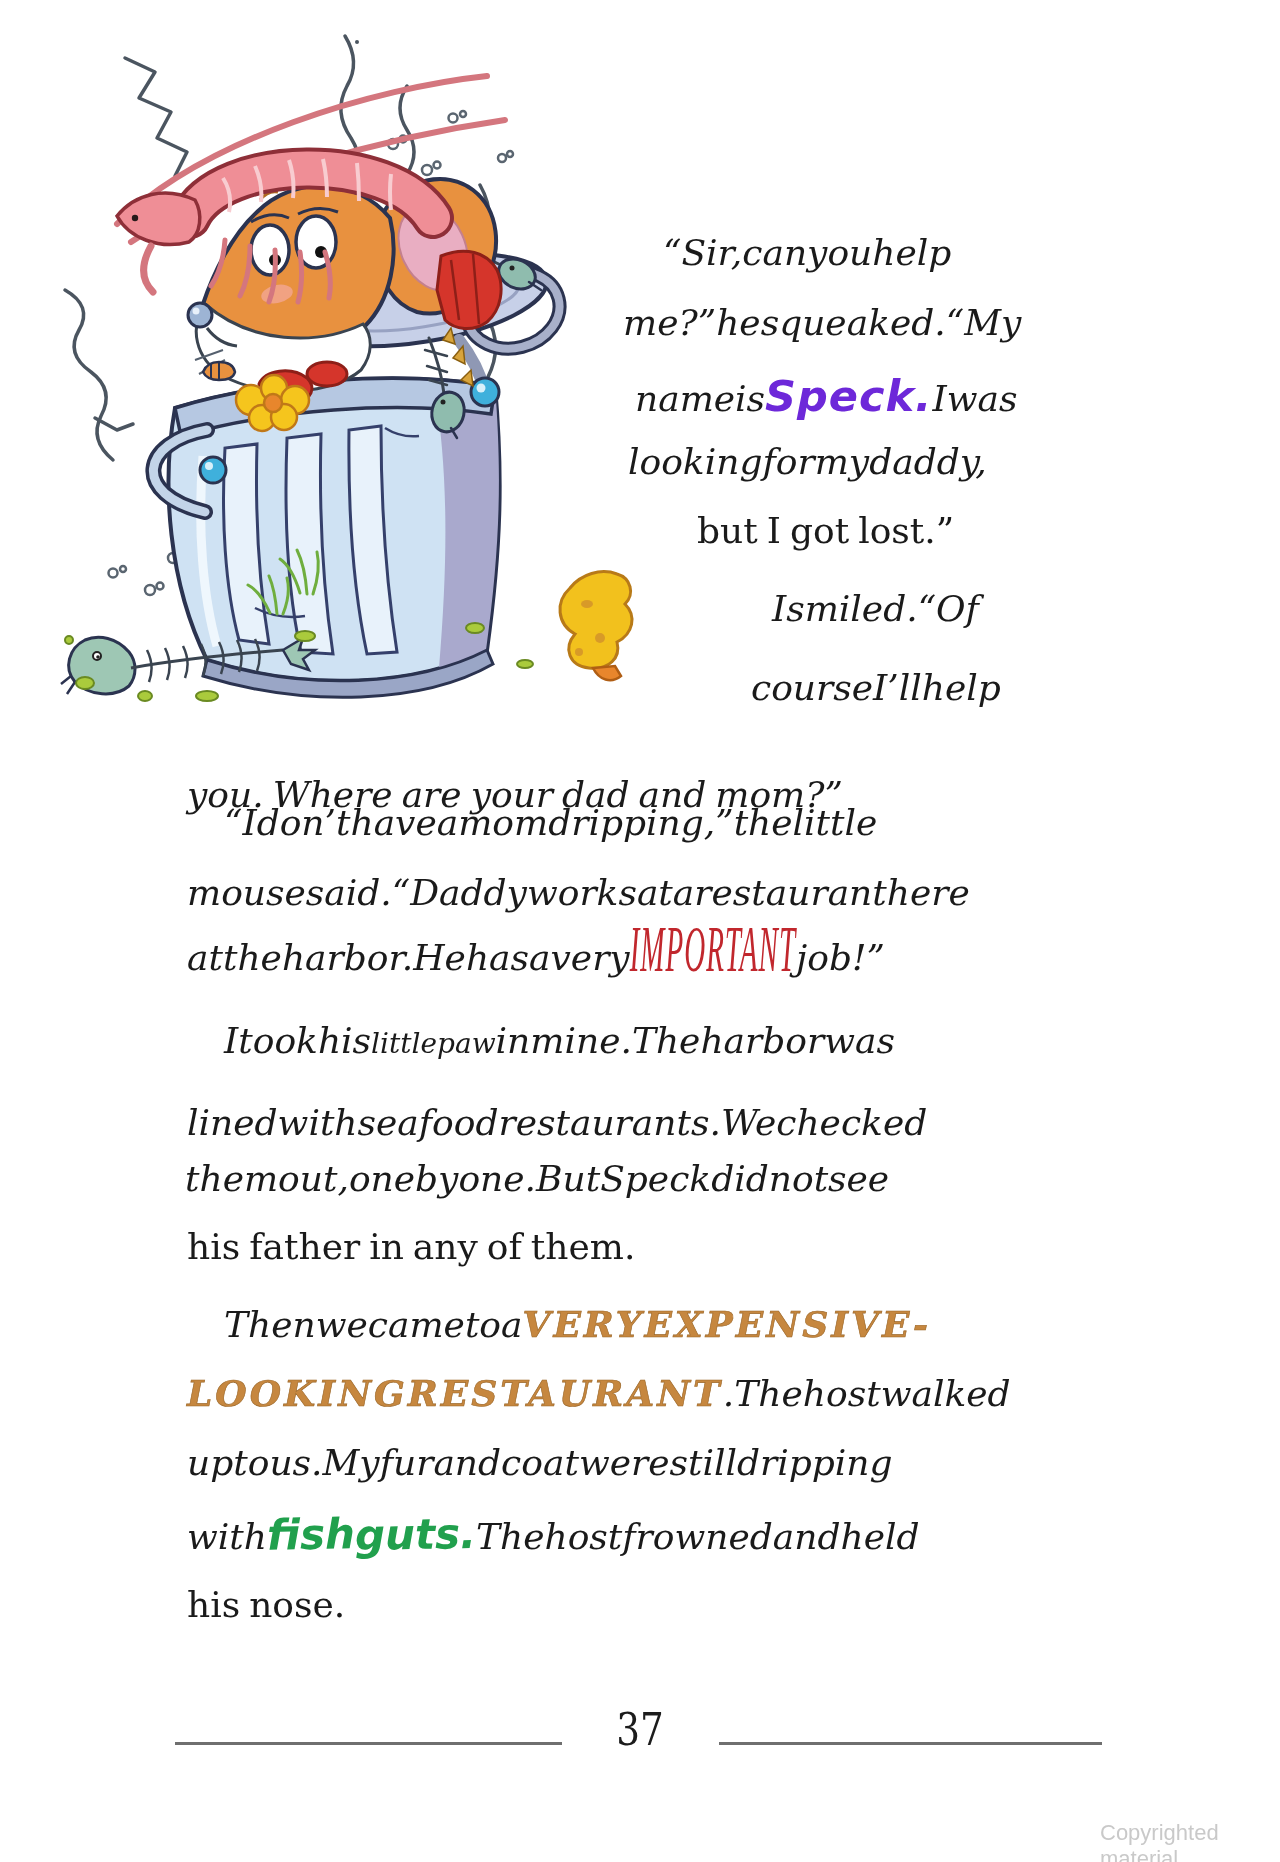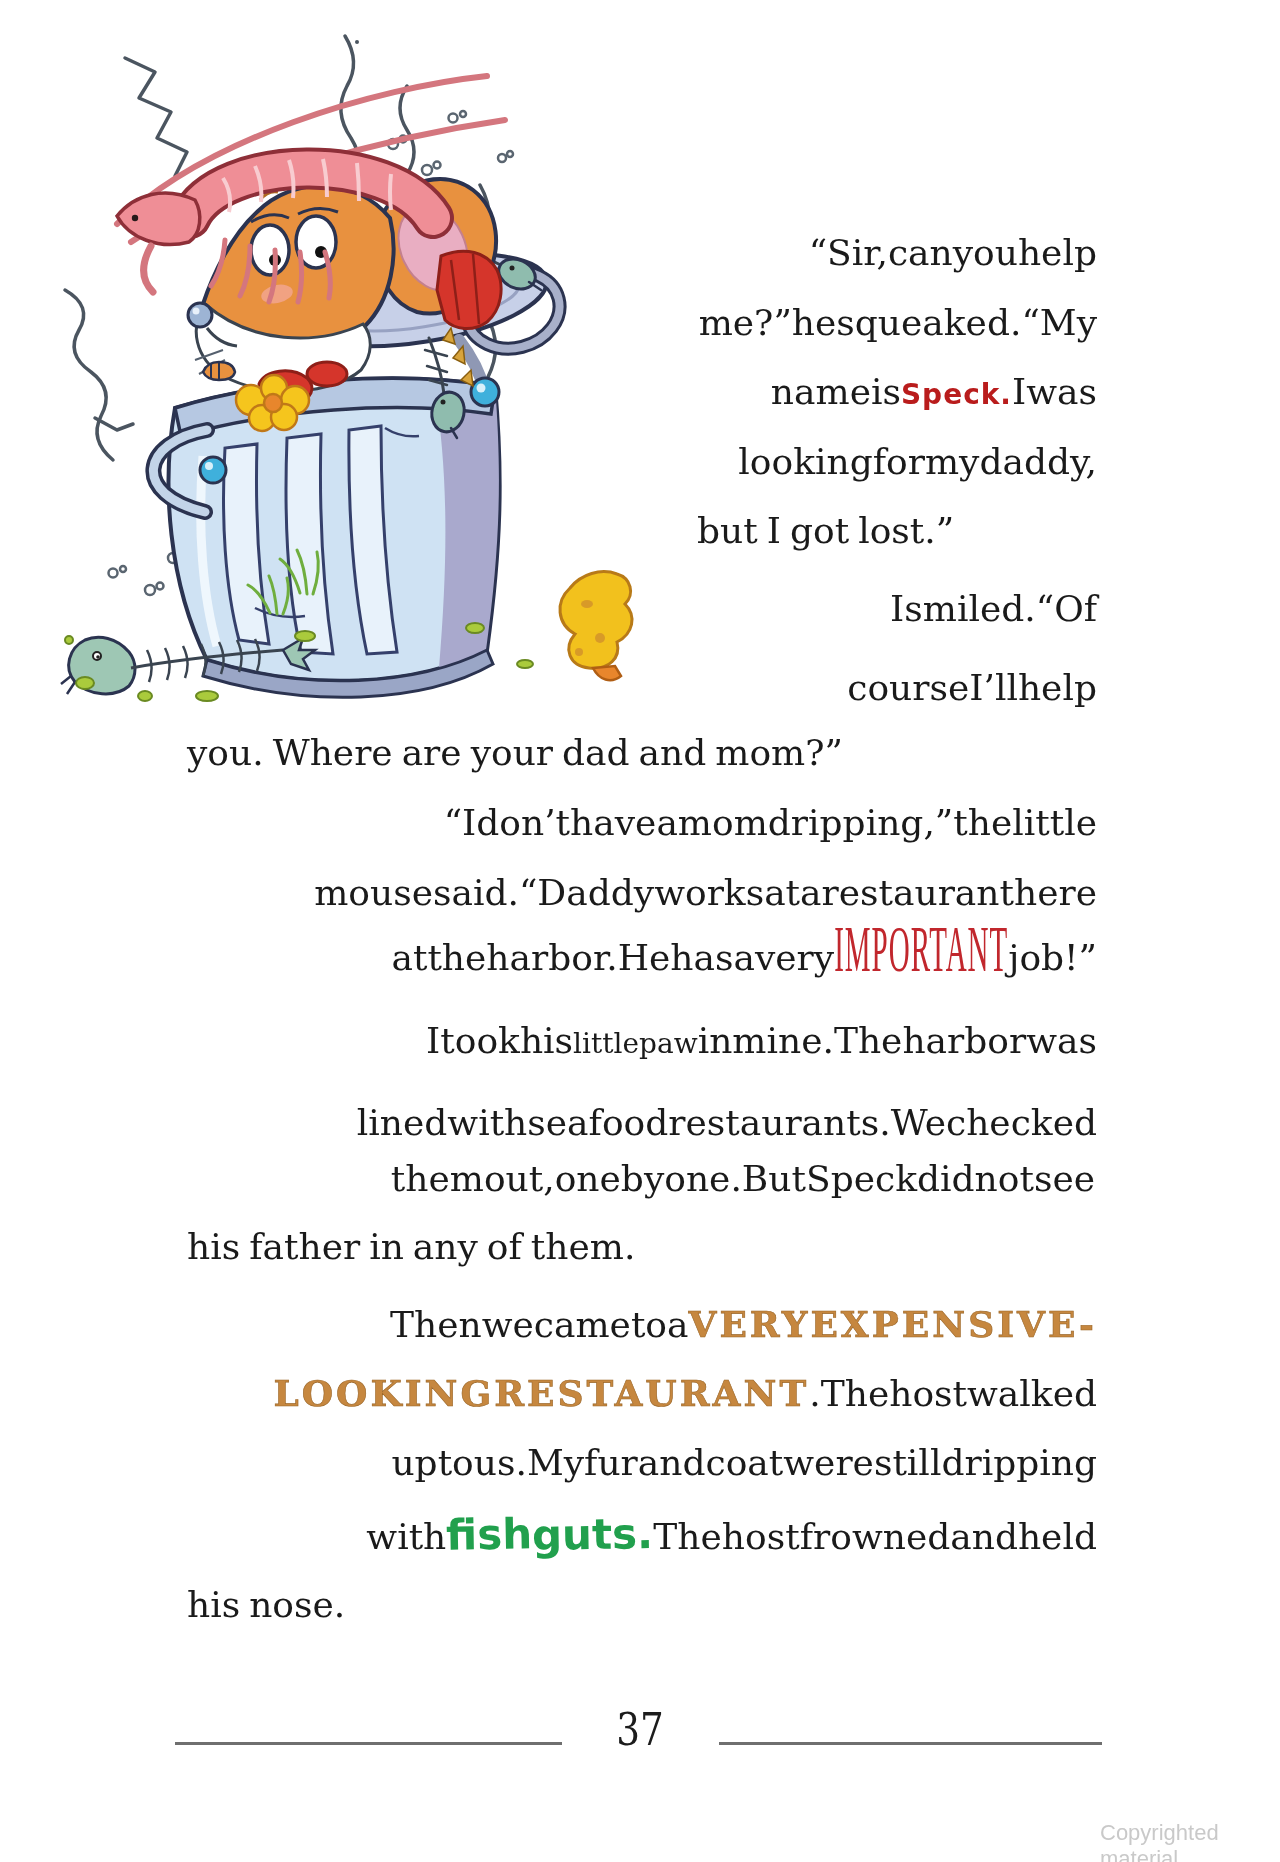--- a/index.html
+++ b/index.html
@@ -2,26 +2,26 @@
 <html><head>
 <meta charset="utf-8">
 <style>
   html,body{margin:0;padding:0;}
   body{width:1280px;height:1862px;background:#ffffff;position:relative;overflow:hidden;
        font-family:"DejaVu Serif",serif;}
   .page{position:absolute;inset:0;background:#fff;}
 
   
   #story .line{position:absolute;height:72px;display:flex;align-items:baseline;color:#1a1a1a;}
-  #story .line.just{justify-content:flex-end;}
+  #story .line.just{justify-content:flex-start;font-style:italic;}
   #story .line:not(.just){gap:9px;}
   .word{display:inline-block;white-space:nowrap;}
   .s-b{font-family:"DejaVu Serif",serif;font-size:36px;}
   .s-sm{font-family:"DejaVu Serif",serif;font-size:28px;}
-  .s-speck{font-family:"DejaVu Sans",sans-serif;font-weight:700;font-size:28px;color:#b91c1c;letter-spacing:1px;}
+  .s-speck{font-family:"DejaVu Sans",sans-serif;font-weight:700;font-size:43px;color:#6d28d9;letter-spacing:1px;}
   .s-imp{font-family:"Liberation Serif",serif;font-size:29px;letter-spacing:1px;color:#c1272d;
          display:inline-block;transform:scaleY(2.25);transform-origin:50% 76%;}
   .s-fancy{font-family:"DejaVu Serif",serif;font-weight:700;font-size:36px;color:#c6873f;
            letter-spacing:3px;-webkit-text-stroke:0.6px #9a6526;}
   .s-guts{font-family:"DejaVu Sans",sans-serif;font-weight:700;font-size:42px;color:#21a04d;
           display:inline-block;transform:rotate(-1deg);}
 
   
   #illu{position:absolute;left:55px;top:28px;width:600px;height:680px;}
 
@@ -257,21 +257,21 @@
       <div class="line just" style="left: 772px; top: 588px; width: 325px;">
         <span class="word"><span class="s-b">I</span></span>
         <span class="word"><span class="s-b">smiled.</span></span>
         <span class="word"><span class="s-b">“Of</span></span>
       </div>
       <div class="line just" style="left: 751px; top: 667px; width: 346px;">
         <span class="word"><span class="s-b">course</span></span>
         <span class="word"><span class="s-b">I’ll</span></span>
         <span class="word"><span class="s-b">help</span></span>
       </div>
-      <div class="line" style="left: 187px; top: 732px; width: 910px;">
+      <div class="line" style="left: 187px; top: 774px; width: 910px; font-style: italic;">
         <span class="word"><span class="s-b">you.</span></span>
         <span class="word"><span class="s-b">Where</span></span>
         <span class="word"><span class="s-b">are</span></span>
         <span class="word"><span class="s-b">your</span></span>
         <span class="word"><span class="s-b">dad</span></span>
         <span class="word"><span class="s-b">and</span></span>
         <span class="word"><span class="s-b">mom?”</span></span>
       </div>
       <div class="line just" style="left: 224px; top: 802px; width: 873px;">
         <span class="word"><span class="s-b">“I</span></span>

